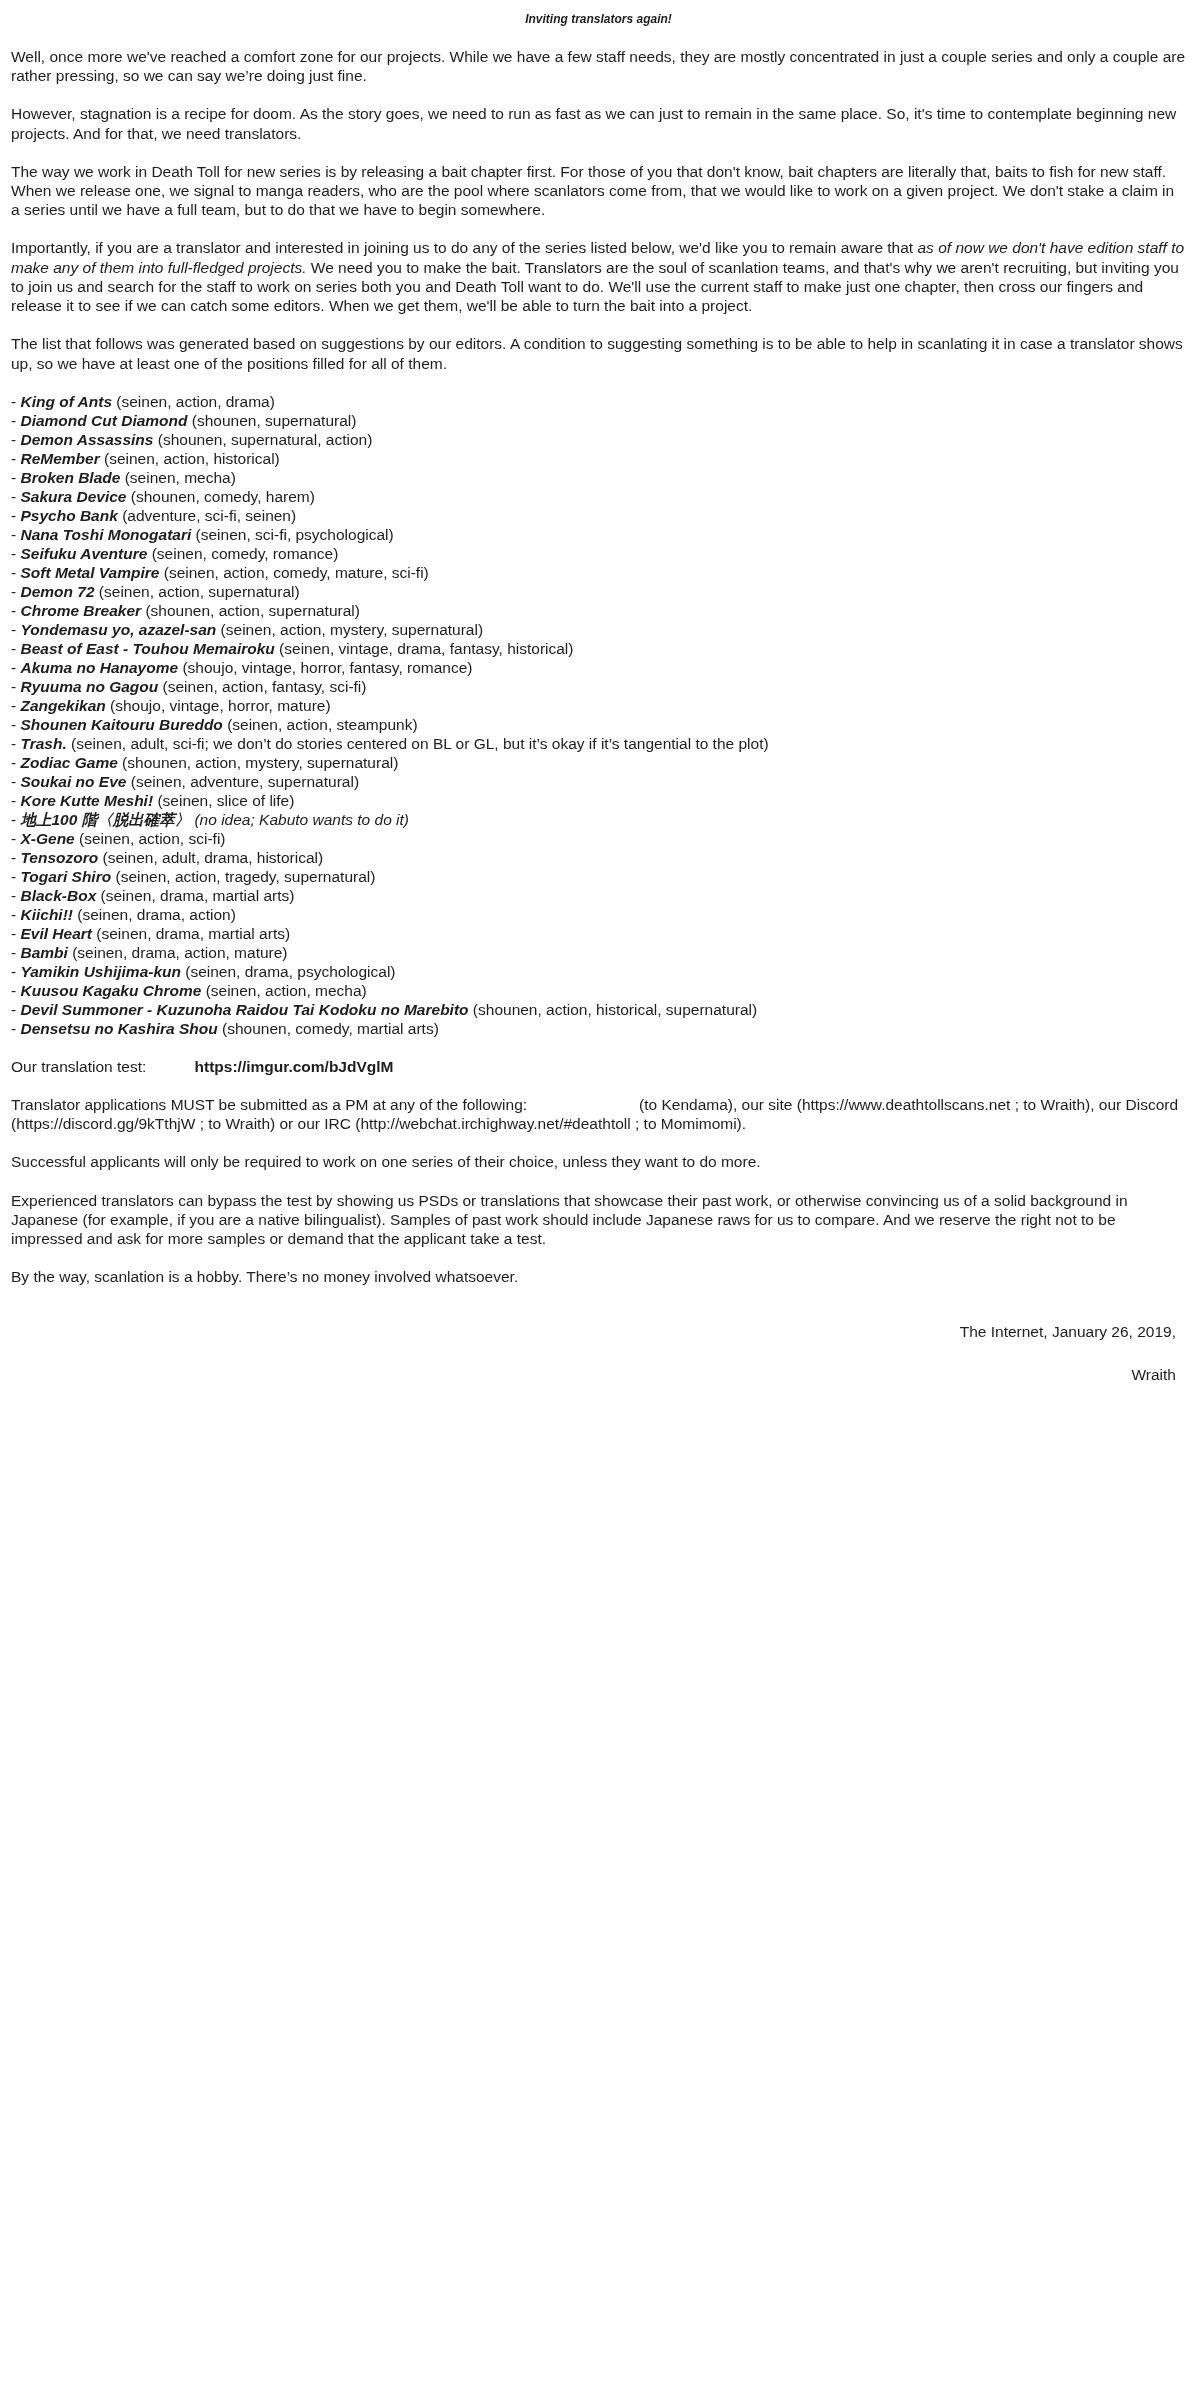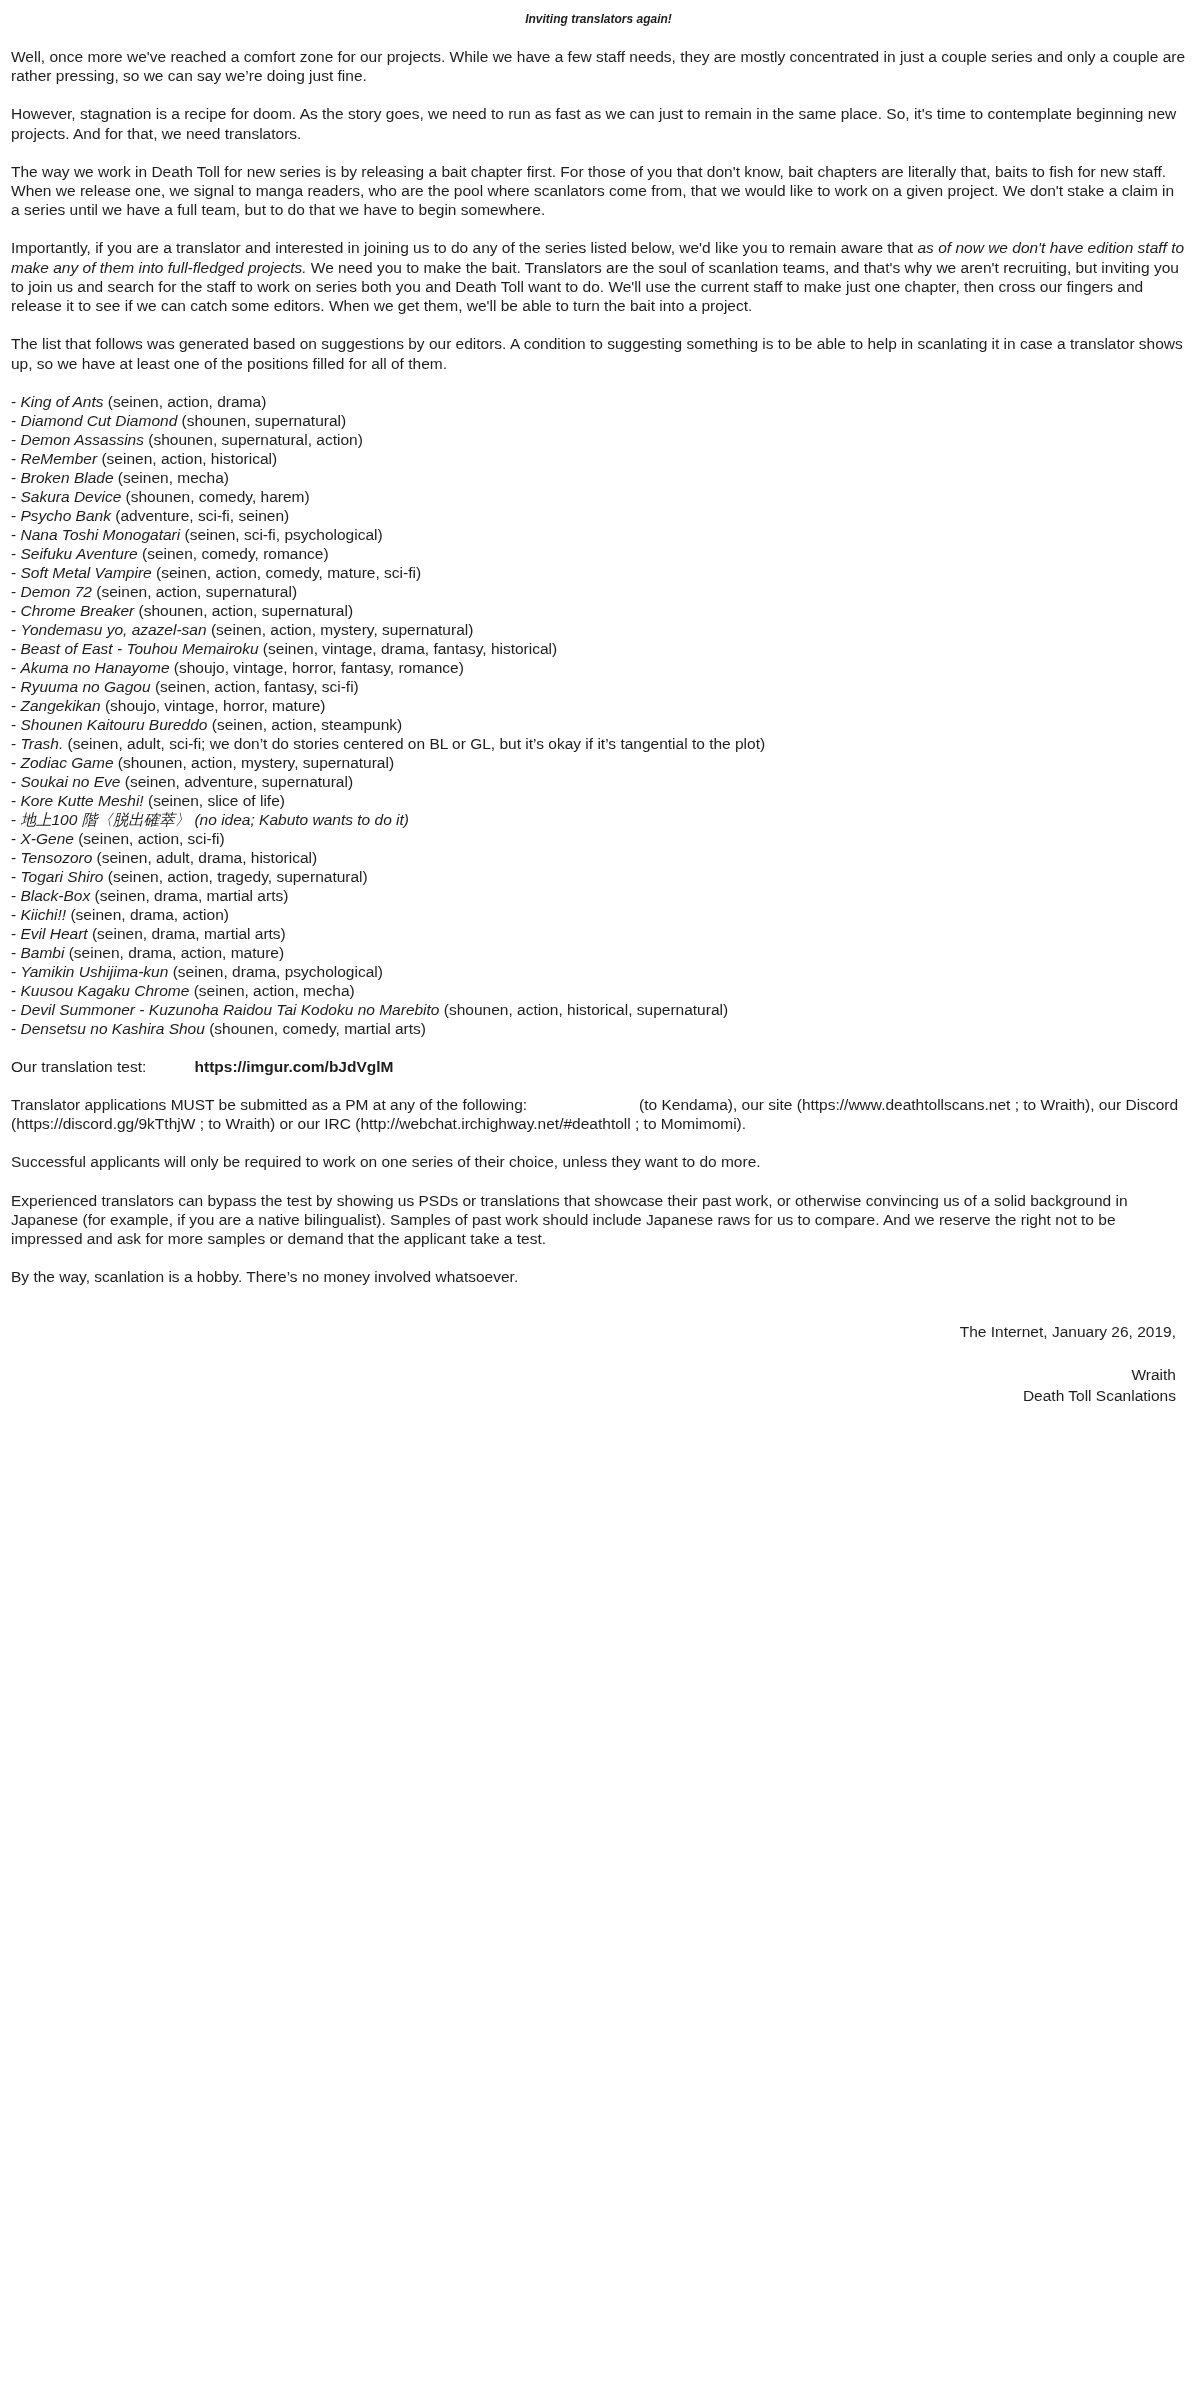--- a/index.html
+++ b/index.html
@@ -32,21 +32,21 @@
   .italic { font-style: italic; }
   .bold { font-weight: bold; margin-left: 44px; }
   .series-list {
     margin: 0 0 19px 0;
   }
   .series-item {
     line-height: 19px;
     white-space: normal;
   }
   .series-title {
-    font-weight: normal;
+    font-weight: bold;
     font-style: italic;
   }
   .redacted-gap {
     display: inline-block;
     width: 112px;
   }
   .signoff-date {
     text-align: right;
     margin: 36px 10px 16px 0;
   }
@@ -153,16 +153,15 @@
   <p class="para">Successful applicants will only be required to work on one series of their choice, unless they want to do more.</p>
 
   <p class="para">Experienced translators can bypass the test by showing us PSDs or translations that showcase their past work, or otherwise convincing us of a solid background in Japanese (for example, if you are a native bilingualist). Samples of past work should include Japanese raws for us to compare. And we reserve the right not to be impressed and ask for more samples or demand that the applicant take a test.</p>
 
   <p class="para">By the way, scanlation is a hobby. There’s no money involved whatsoever.</p>
 
   <div class="signoff-date">The Internet, January 26, 2019,</div>
 
   <div class="signoff-names">
     <div>Wraith</div>
-    <div>Death Toll Scanlations</div>
   </div>
 
 </div>
 
 </body></html>

